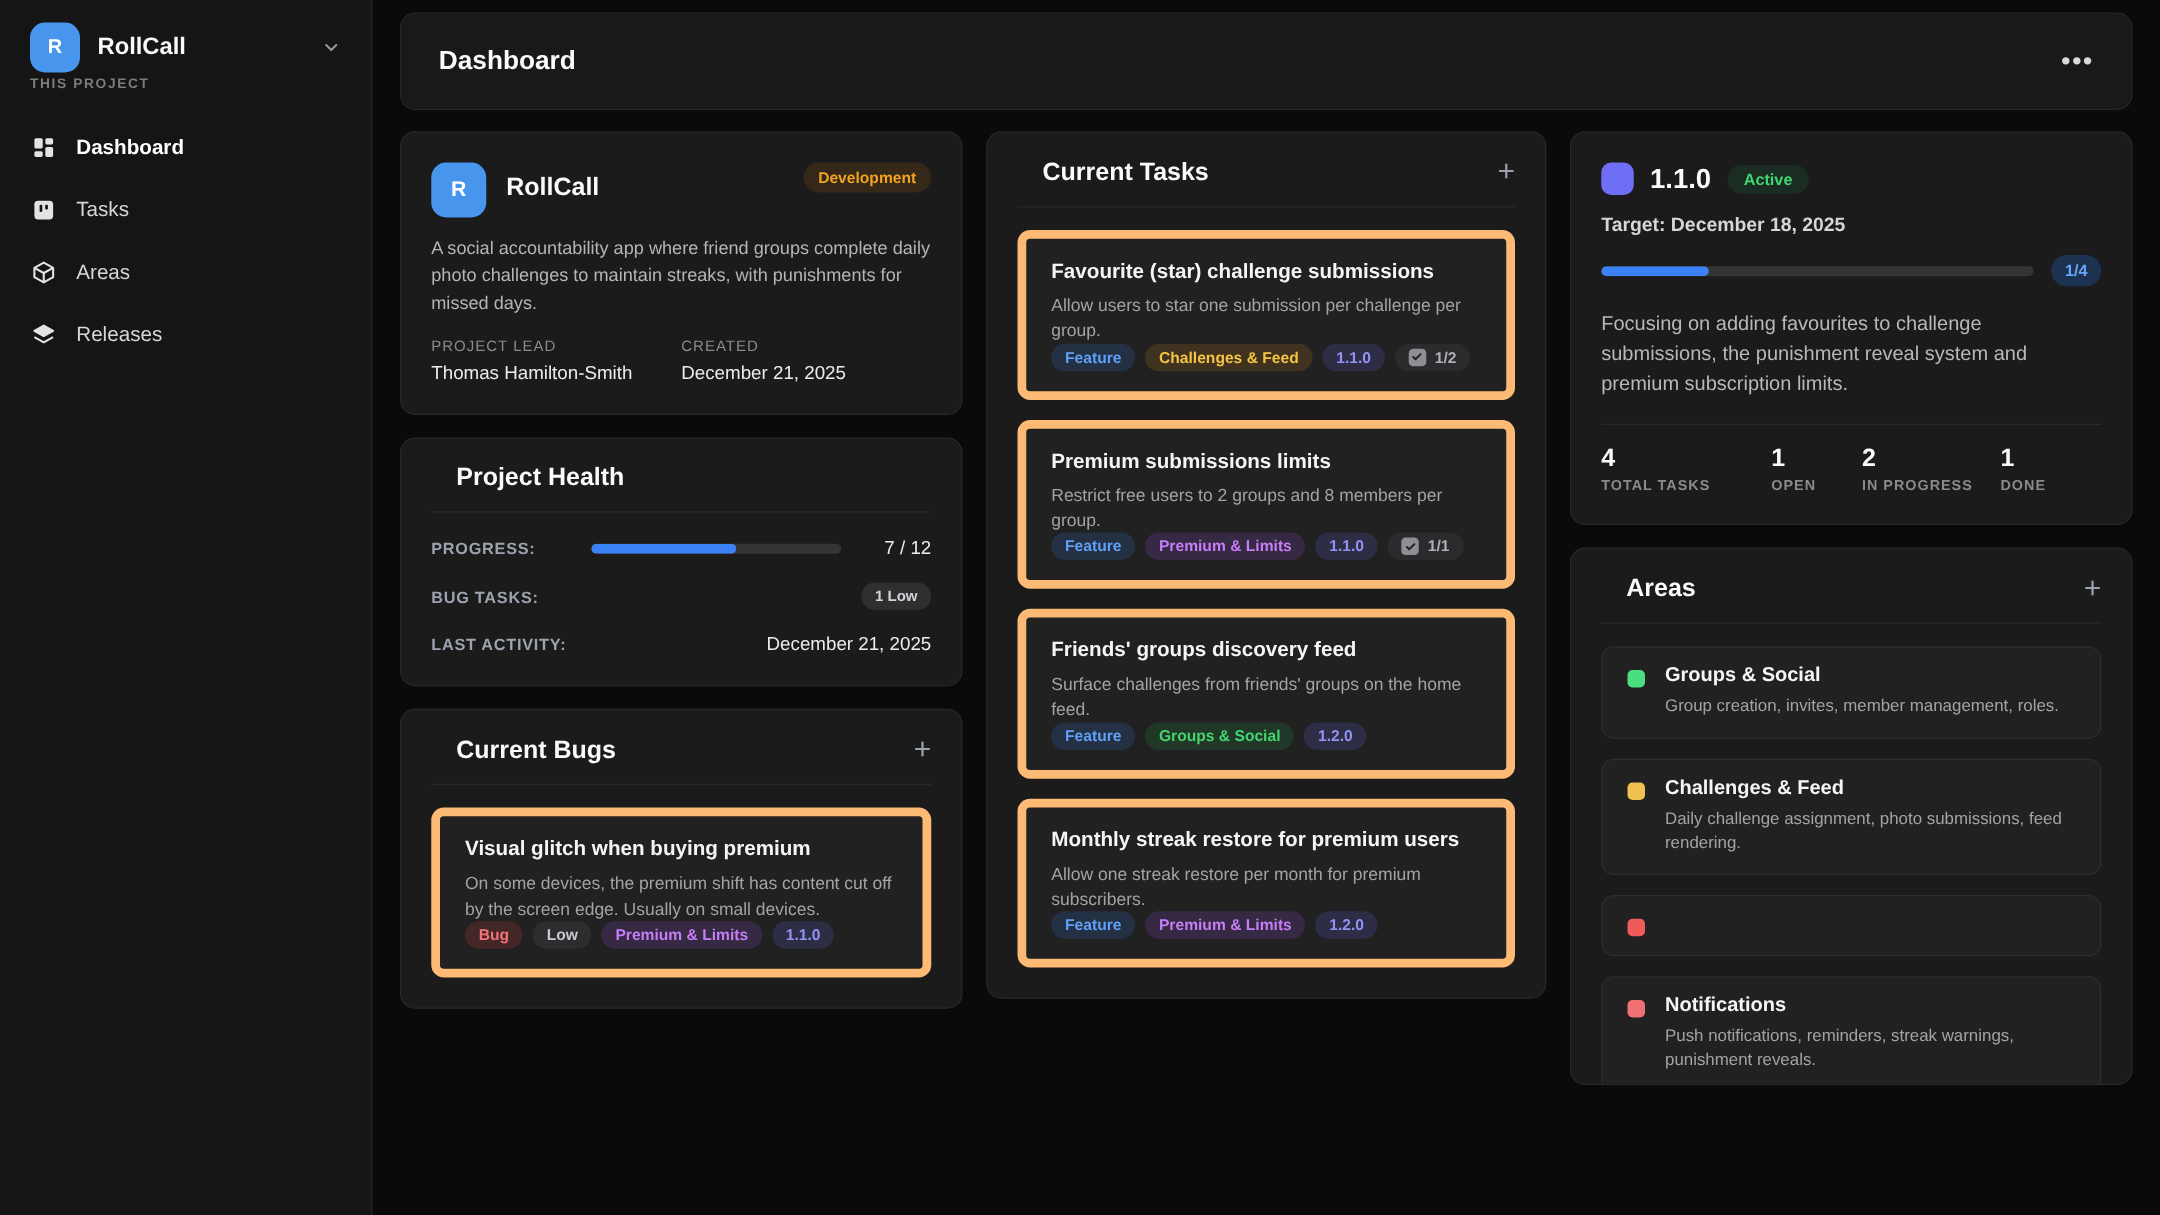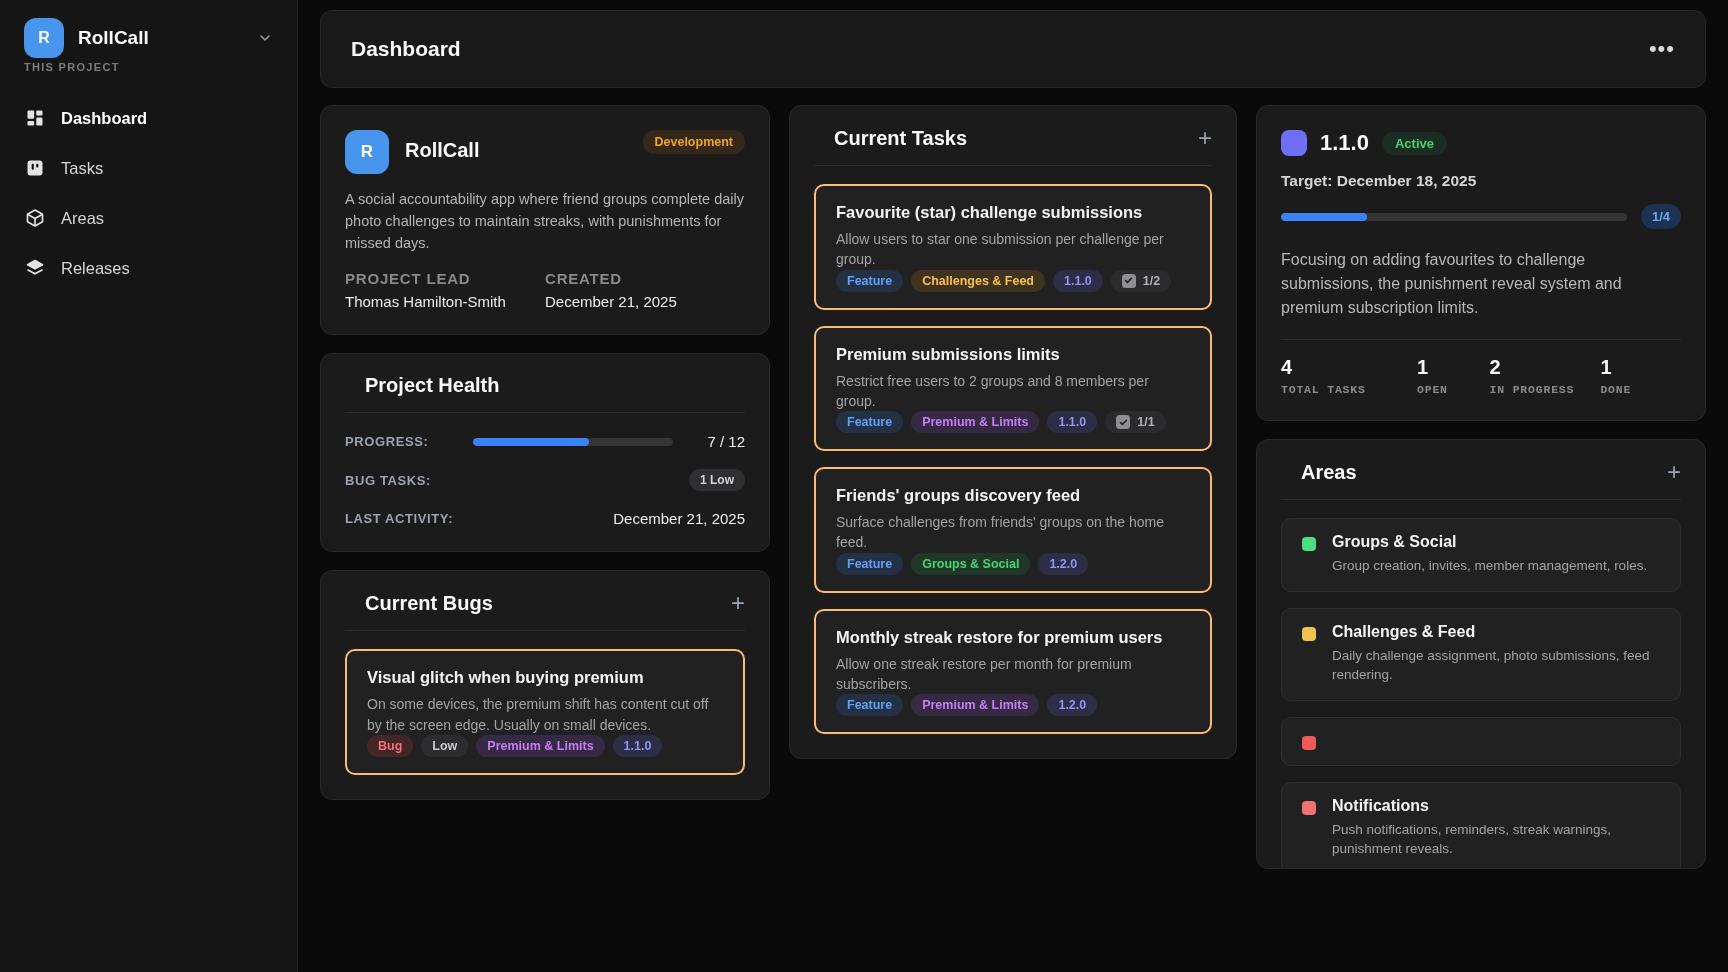--- a/index.html
+++ b/index.html
@@ -36,36 +36,36 @@
 
   
   .project-card { padding:24px; }
   .project-head { display:flex; align-items:flex-start; gap:16px; }
   .project-avatar { width:44px; height:44px; border-radius:12px; background:#4795ec; display:flex; align-items:center; justify-content:center; font-size:17px; font-weight:700; color:#fff; }
   .project-name { font-size:20px; font-weight:700; color:#fafafa; margin-top:9px; }
   .badge-dev { margin-left:auto; background:rgba(217,119,6,0.14); color:#f0a420; font-size:12.5px; font-weight:700; padding:5px 12px; border-radius:999px; }
   .project-desc { margin-top:15px; font-size:14.5px; line-height:1.5; color:#b5b5b5; }
   .meta-row { display:flex; margin-top:16px; }
   .meta-col { width:50%; }
-  .meta-label { font-size:15px; font-weight:700; letter-spacing:0.8px; color:#8a8a8a; }
+  .meta-label { font-size:12px; font-weight:400; letter-spacing:0.8px; color:#8a8a8a; }
   .meta-value { font-size:15px; color:#ececec; margin-top:6px; }
 
   
   .health-body { padding:18px 24px 22px 24px; display:flex; flex-direction:column; gap:17px; }
   .health-row { display:flex; align-items:center; min-height:21px; }
   .health-label { width:128px; min-width:128px; font-size:13px; font-weight:600; letter-spacing:0.6px; color:#9ca3af; }
   .bar-track { flex:1; height:8px; border-radius:4px; background:#343434; overflow:hidden; }
   .bar-fill { height:100%; border-radius:4px; background:#3b82f6; }
   .health-value { width:72px; text-align:right; font-size:15px; color:#ececec; }
   .health-right { margin-left:auto; }
   .pill-neutral { background:#2f2f31; color:#d4d4d8; font-size:12px; font-weight:600; padding:4px 11px; border-radius:999px; }
   .health-date { margin-left:auto; font-size:15px; color:#ececec; }
 
   
-  .item-card { background:#212121; border:2px solid #fdba74; border-radius:10px; padding:17px 20px 16px 20px; }
+  .item-card { background:#212121; border:7px solid #fdba74; border-radius:10px; padding:17px 20px 16px 20px; }
   .item-title { font-size:16.5px; font-weight:600; color:#f5f5f5; }
   .item-desc { margin-top:7px; font-size:14px; line-height:1.45; color:#a3a3a3; }
   .tag-row { display:flex; align-items:center; gap:8px; margin-top:0; flex-wrap:wrap; }
   .pill { font-size:12.5px; font-weight:700; padding:4px 11px; border-radius:999px; white-space:nowrap; }
   .pill.feature { background:rgba(59,130,246,0.16); color:#5ea1f7; }
   .pill.amber { background:rgba(245,158,11,0.14); color:#f5c244; }
   .pill.purple { background:rgba(168,85,247,0.16); color:#c77df7; }
   .pill.green { background:rgba(34,197,94,0.14); color:#44d56f; }
   .pill.version { background:rgba(99,102,241,0.18); color:#9193f5; }
   .pill.bug { background:rgba(239,68,68,0.17); color:#f4717a; }
@@ -79,21 +79,21 @@
   .release-dot { width:26px; height:26px; border-radius:8px; background:#6e6ef6; }
   .release-version { font-size:22px; font-weight:700; color:#fafafa; }
   .badge-active { background:rgba(34,197,94,0.1); color:#3fd672; font-size:13px; font-weight:700; padding:4px 13px; border-radius:999px; }
   .release-target { margin-top:16px; font-size:15.5px; color:#d6d6d6; font-weight:700; }
   .release-progress { display:flex; align-items:center; gap:14px; margin-top:14px; }
   .pill-count { background:#1d3250; color:#64a6f8; font-size:13px; font-weight:700; padding:5px 11px; border-radius:999px; }
   .release-desc { margin-top:19px; font-size:16px; line-height:1.5; color:#b8b8b8; }
   .release-divider { height:1px; background:#2a2a2a; margin-top:19px; }
   .stats-row { display:grid; grid-template-columns:1.35fr 0.72fr 1.1fr 0.8fr; padding-top:16px; }
   .stat-value { font-size:20px; font-weight:700; color:#fafafa; }
-  .stat-label { font-size:11.5px; font-weight:600; letter-spacing:0.8px; color:#8a8a8a; margin-top:4px;font-family:Liberation Mono, monospace; }
+  .stat-label { font-size:11.5px; font-weight:600; letter-spacing:0.8px; color:#8a8a8a; margin-top:4px; }
 
   
   .areas-card { height:430px; overflow:hidden; }
   .area-item { background:#212121; border:1px solid #2e2e2e; border-radius:10px; padding:14px 20px 15px 20px; display:flex; gap:16px; }
   .area-dot { width:14px; height:14px; border-radius:4px; margin-top:4px; flex:none; }
   .area-name { font-size:16px; font-weight:700; color:#f5f5f5; }
   .area-desc { margin-top:5px; font-size:13.5px; line-height:1.45; color:#a3a3a3; }
 </style>
 </head>
 <body>

